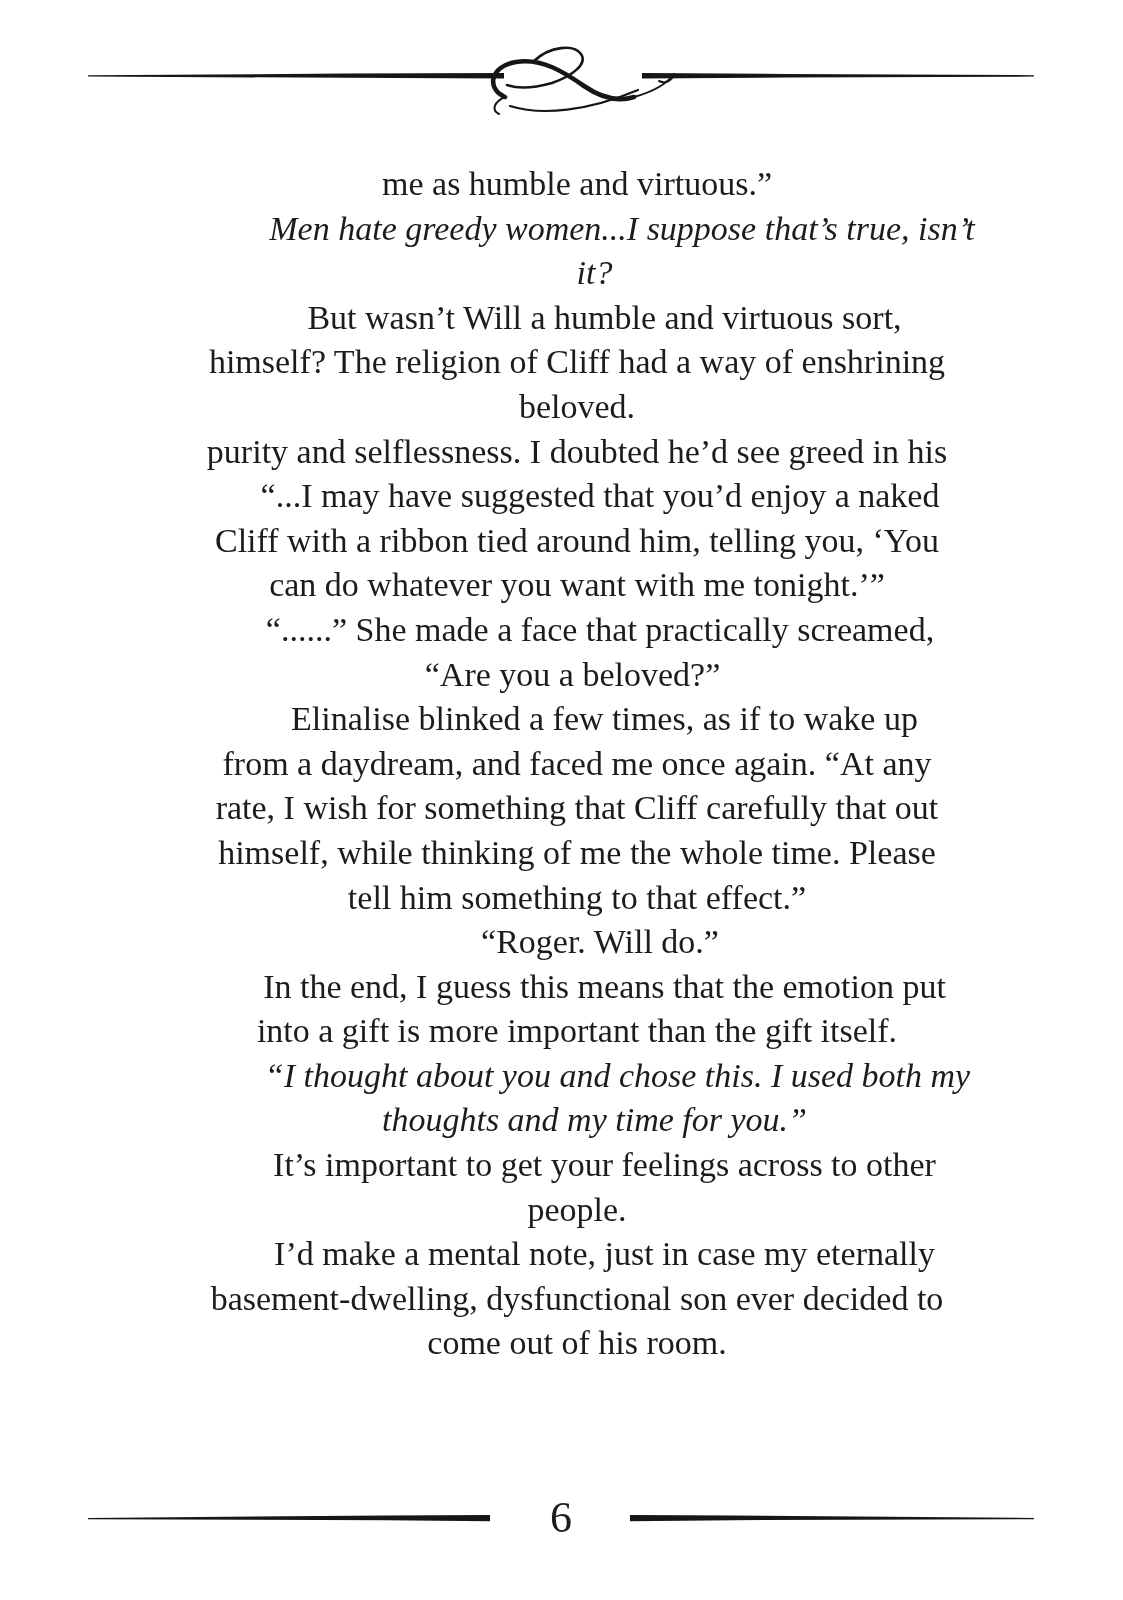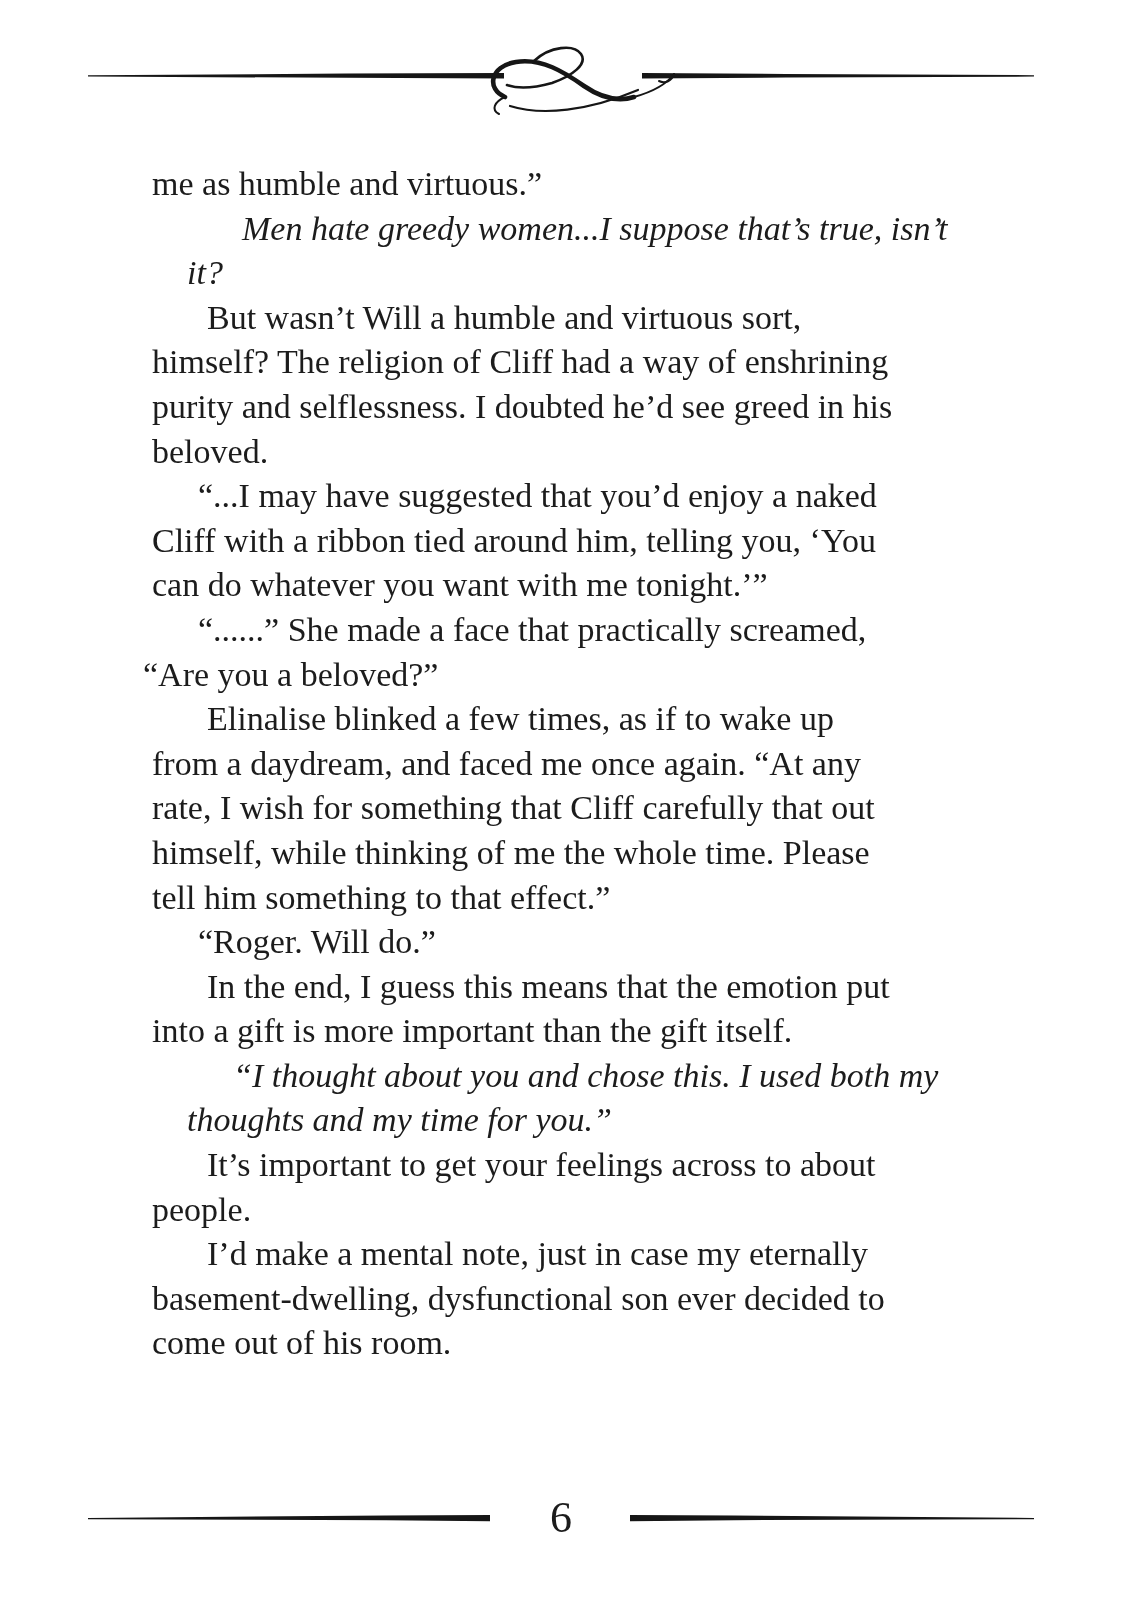--- a/index.html
+++ b/index.html
@@ -23,20 +23,21 @@
     position: absolute;
     left: 152px;
     top: 162px;
     width: 850px;
     font-size: 34px;
     line-height: 44.6px;
   }
   .line {
     white-space: nowrap;
     height: 44.6px;
+    text-align: center;
   }
   .line.italic { font-style: italic; margin-left: 35px; }
   .line.indent { padding-left: 55px; }
   .line.hang.indent { padding-left: 46px; }
   .line.hang:not(.indent) { margin-left: -9px; }
   .footer {
     position: absolute;
     left: 86px;
     top: 1510px;
     width: 950px;
@@ -75,38 +76,38 @@
       </g>
     </svg>
   </div>
 
   <div class="content">
       <div class="line">me as humble and virtuous.”</div>
       <div class="line italic indent">Men hate greedy women...I suppose that’s true, isn’t</div>
       <div class="line italic">it?</div>
       <div class="line indent">But wasn’t Will a humble and virtuous sort,</div>
       <div class="line">himself? The religion of Cliff had a way of enshrining</div>
+      <div class="line">beloved.</div>
       <div class="line">purity and selflessness. I doubted he’d see greed in his</div>
-      <div class="line">beloved.</div>
       <div class="line indent hang">“...I may have suggested that you’d enjoy a naked</div>
       <div class="line">Cliff with a ribbon tied around him, telling you, ‘You</div>
       <div class="line">can do whatever you want with me tonight.’”</div>
       <div class="line indent hang">“......” She made a face that practically screamed,</div>
       <div class="line hang">“Are you a beloved?”</div>
       <div class="line indent">Elinalise blinked a few times, as if to wake up</div>
       <div class="line">from a daydream, and faced me once again. “At any</div>
       <div class="line">rate, I wish for something that Cliff carefully that out</div>
       <div class="line">himself, while thinking of me the whole time. Please</div>
       <div class="line">tell him something to that effect.”</div>
       <div class="line indent hang">“Roger. Will do.”</div>
       <div class="line indent">In the end, I guess this means that the emotion put</div>
       <div class="line">into a gift is more important than the gift itself.</div>
       <div class="line italic indent hang">“I thought about you and chose this. I used both my</div>
       <div class="line italic">thoughts and my time for you.”</div>
-      <div class="line indent">It’s important to get your feelings across to about</div>
+      <div class="line indent">It’s important to get your feelings across to other</div>
       <div class="line">people.</div>
       <div class="line indent">I’d make a mental note, just in case my eternally</div>
       <div class="line">basement-dwelling, dysfunctional son ever decided to</div>
       <div class="line">come out of his room.</div>
     </div>
 
   <div class="footer">
     <svg width="950" height="16" viewBox="0 0 950 16">
       <polygon fill="#161616" points="2,8.0 300,5.4 404,5.0 404,11.2 300,10.2 2,9.2"></polygon>
       <polygon fill="#161616" points="948,8.0 648,5.4 544,5.0 544,11.2 648,10.2 948,9.2"></polygon>

